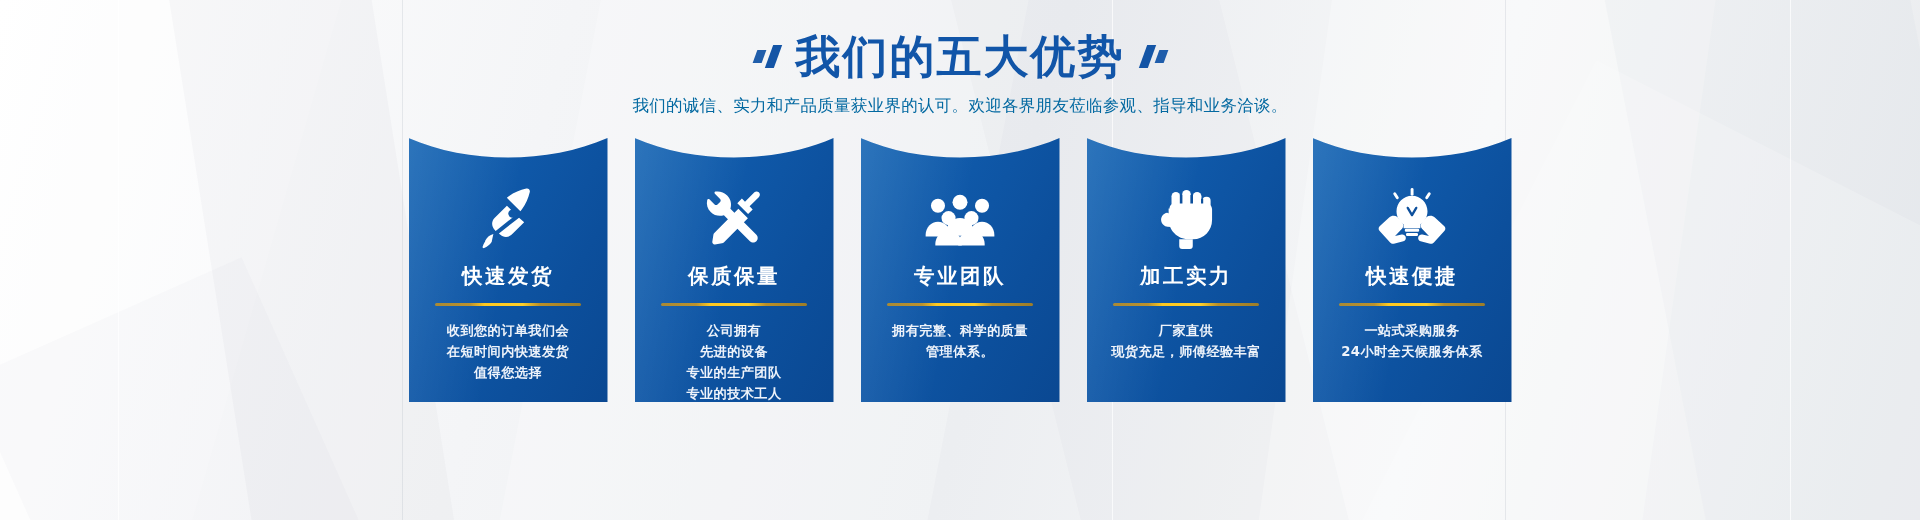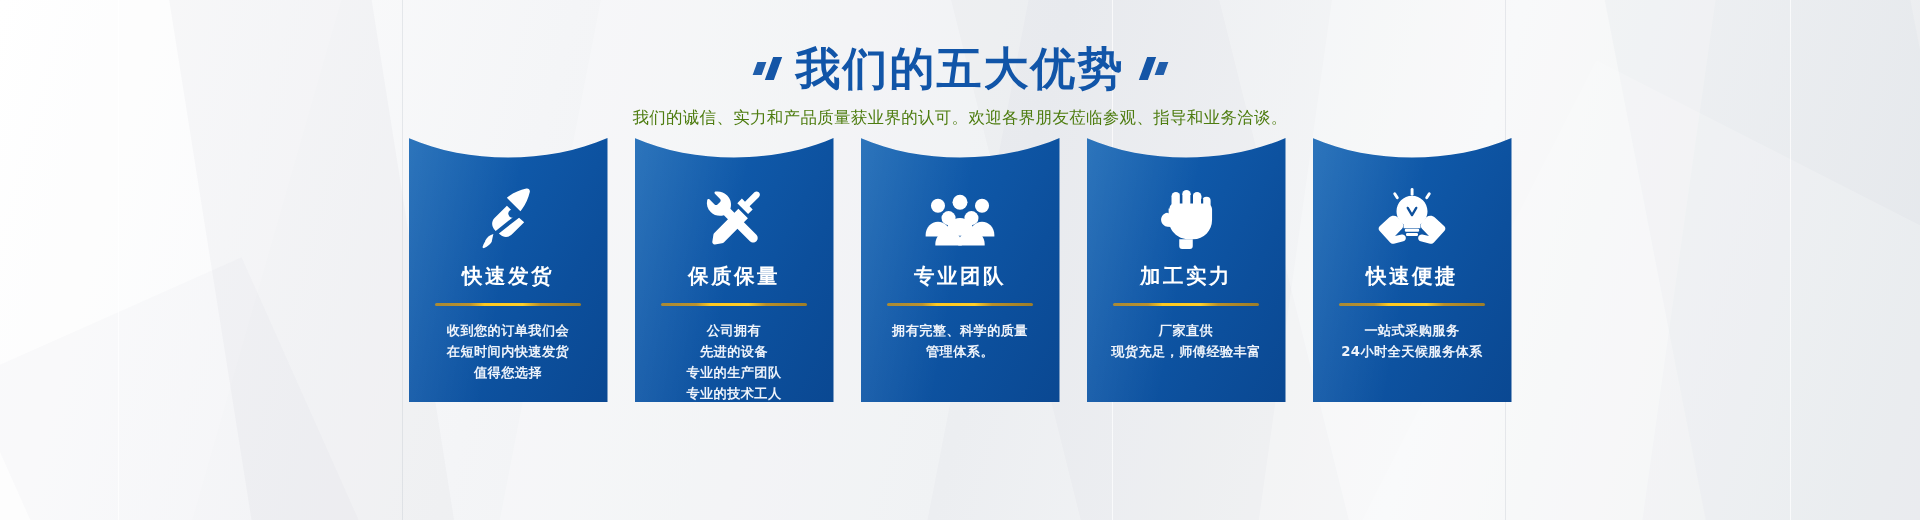--- a/index.html
+++ b/index.html
@@ -25,36 +25,35 @@
   #bg .vstripe {
     position:absolute; top:0; bottom:0; width:1px; background:rgba(255,255,255,.7);
   }
   #bg .vstripe.d { background:rgba(180,186,196,.28); }
 
   
   .header { position:absolute; top:0; left:0; right:0; text-align:center; }
   .title-row {
     display:flex; align-items:center; justify-content:center; gap:18px;
     padding-top:34px;
-    margin-top:12px;
   }
   .title {
     font-size:45px; font-weight:bold; color:#1155a8;
     letter-spacing:2px; line-height:1;
     font-family:"DejaVu Sans","Liberation Sans", sans-serif;
   }
   .deco { display:flex; gap:5px; align-items:center; }
   .deco i {
     display:block; width:9px; height:23px; background:#1455a6;
     transform:skewX(-20deg);
   }
   .deco.left i:first-child { height:13px; opacity:.95; }
   .deco.right i:last-child { height:13px; opacity:.95; }
   .subtitle {
-    margin-top:16px; font-size:16.5px; color:#4d7c0f; letter-spacing:.3px;
+    margin-top:16px; font-size:16.5px; color:#0369a1; letter-spacing:.3px;
     font-family:"DejaVu Sans","Liberation Sans", sans-serif;
   }
 
   
   .cards {
     position:absolute; top:138px; left:0; right:0;
     display:flex; justify-content:center; gap:27px;
   }
   .card {
     position:relative; width:199px; height:264px;

